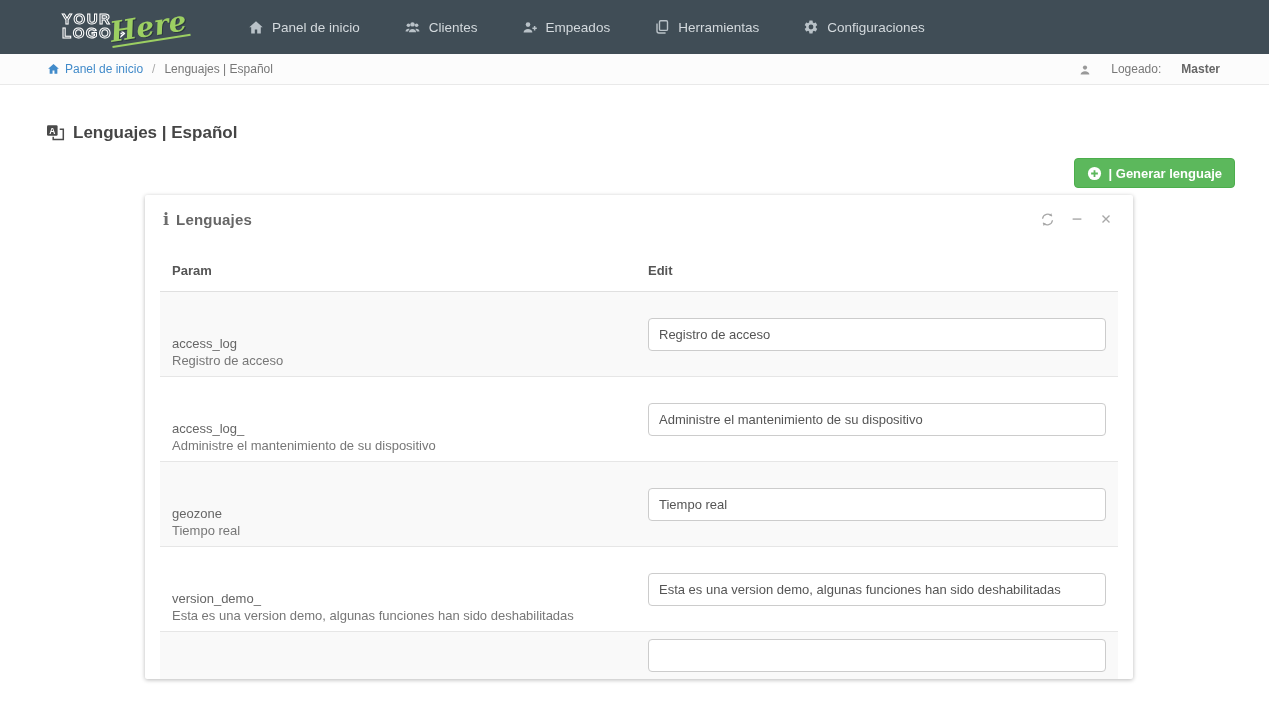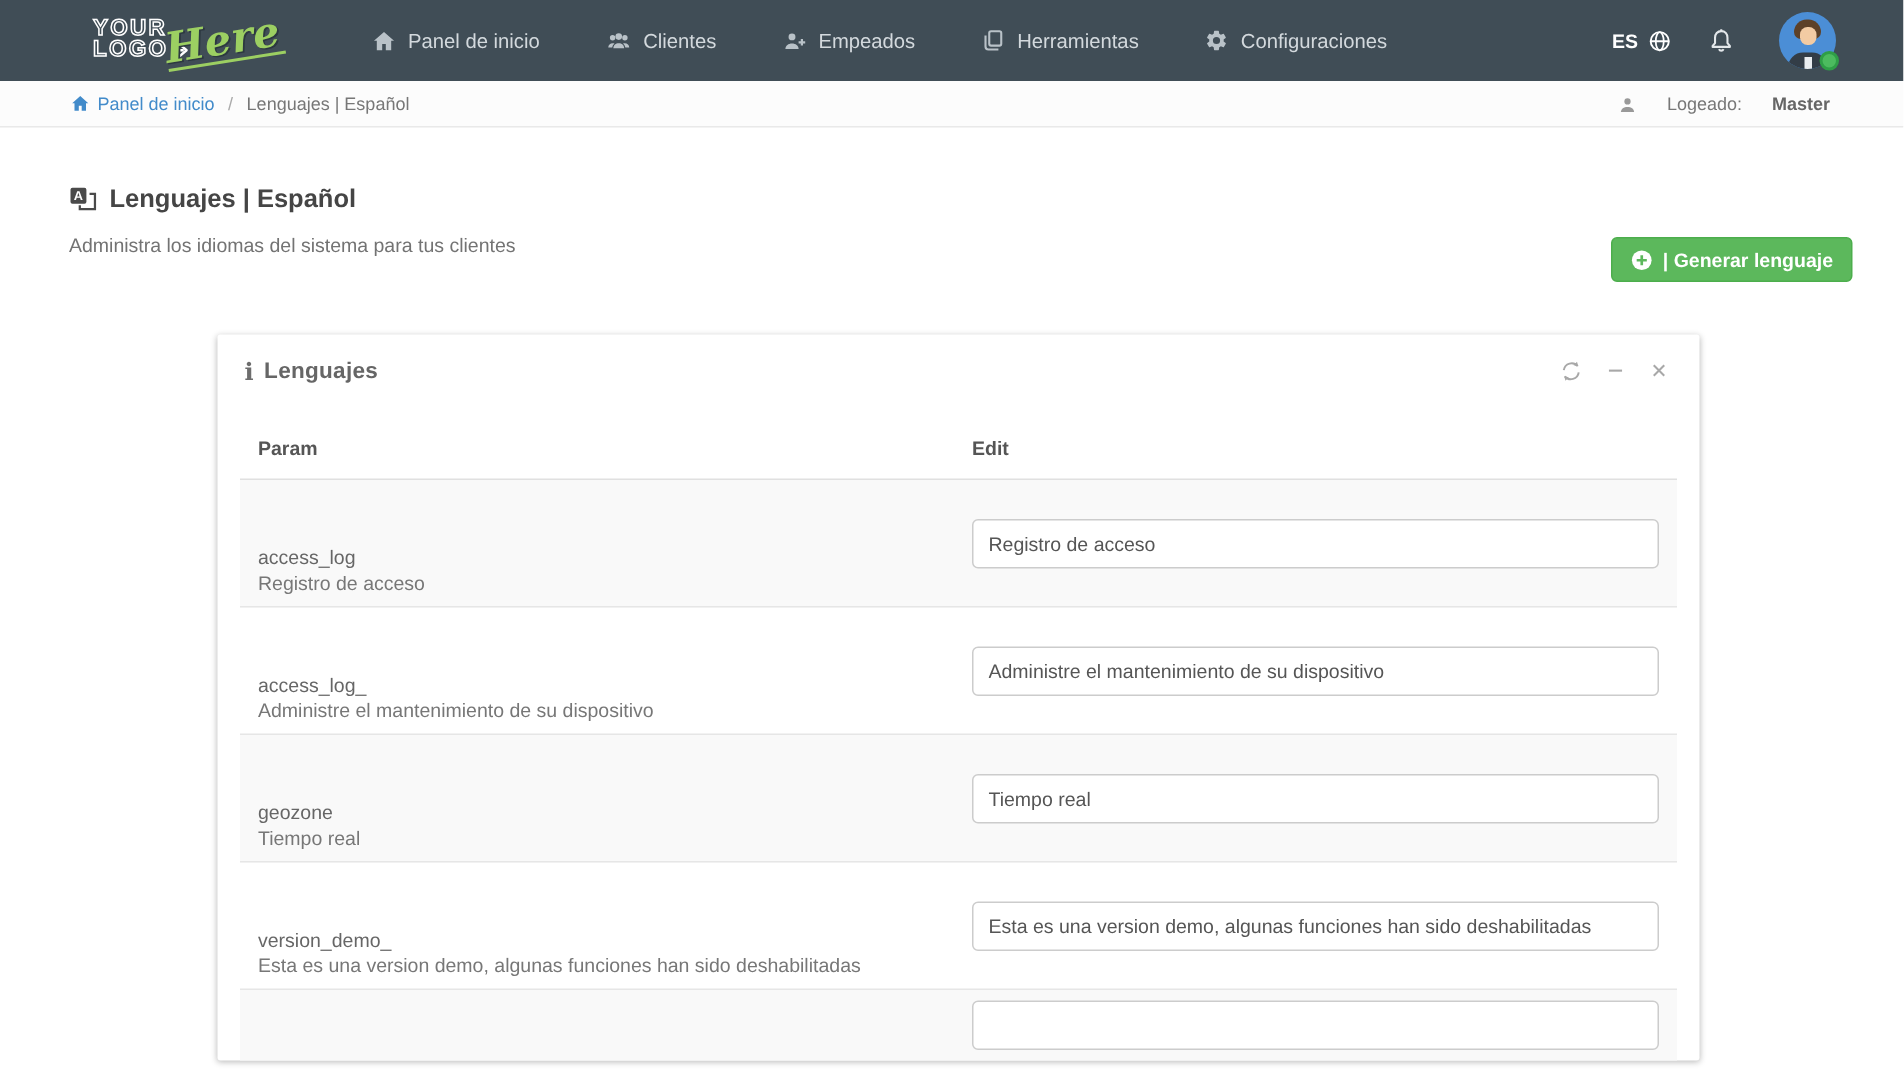--- a/index.html
+++ b/index.html
@@ -199,46 +199,20 @@
       <span>Herramientas</span>
     </div>
     <div class="nav-item">
       <svg width="16" height="16" viewBox="0 0 24 24" fill="#b9c2c8">
         <path d="M19.14 12.94c.04-.3.06-.61.06-.94s-.02-.64-.07-.94l2.03-1.58a.5.5 0 0 0 .12-.64l-1.92-3.32a.5.5 0 0 0-.61-.22l-2.39.96a7.03 7.03 0 0 0-1.62-.94l-.36-2.54a.5.5 0 0 0-.5-.42h-3.84a.5.5 0 0 0-.5.42l-.36 2.54c-.59.24-1.13.56-1.62.94l-2.39-.96a.5.5 0 0 0-.61.22L2.64 8.84a.5.5 0 0 0 .12.64l2.03 1.58c-.05.3-.07.63-.07.94s.02.64.07.94l-2.03 1.58a.5.5 0 0 0-.12.64l1.92 3.32c.14.24.42.34.61.22l2.39-.96c.49.38 1.03.7 1.62.94l.36 2.54c.05.24.25.42.5.42h3.84c.25 0 .46-.18.5-.42l.36-2.54c.59-.24 1.13-.56 1.62-.94l2.39.96c.23.09.47 0 .61-.22l1.92-3.32a.5.5 0 0 0-.12-.64l-2.01-1.58zM12 15.6A3.6 3.6 0 1 1 12 8.4a3.6 3.6 0 0 1 0 7.2z"></path>
       </svg>
       <span>Configuraciones</span>
     </div>
   </nav>
 
-  <div class="nav-right">
-    <div class="lang-switch">
-      <span>ES</span>
-      <svg width="17" height="17" viewBox="0 0 16 16">
-        <circle cx="8" cy="8" r="5.7" fill="none" stroke="#fff" stroke-width="1.2"></circle>
-        <ellipse cx="8" cy="8" rx="2.5" ry="5.7" fill="none" stroke="#fff" stroke-width="1.1"></ellipse>
-        <path d="M2.3 8h11.4" stroke="#fff" stroke-width="1.1"></path>
-      </svg>
-    </div>
-    <div class="bell-wrap">
-      <svg width="17" height="18" viewBox="0 0 16 16">
-        <path d="M8 2.1c-2.4 0-3.9 1.8-3.9 4.2v3.3L2.6 11.4v.6h10.8v-.6l-1.5-1.8V6.3c0-2.4-1.5-4.2-3.9-4.2z" fill="none" stroke="#e3e7ea" stroke-width="1.3" stroke-linejoin="round"></path>
-        <path d="M6.6 13.4a1.5 1.5 0 0 0 2.8 0" fill="none" stroke="#e3e7ea" stroke-width="1.3"></path>
-        <path d="M8 1v1.1" stroke="#e3e7ea" stroke-width="1.3"></path>
-      </svg>
-    </div>
-    <div class="avatar">
-      <div class="avatar-img">
-        <div class="avatar-hair"></div>
-        <div class="avatar-face"></div>
-        <div class="avatar-body"></div>
-        <div class="avatar-shirt"></div>
-      </div>
-      <div class="status-dot"></div>
-    </div>
-  </div>
 </header>
 
 <div class="breadcrumb-bar">
   <div class="crumb-home">
     <svg width="13" height="12" viewBox="0 0 16 15" fill="#428bca">
       <path d="M8 1.3 1.3 7.2h1.9v6.3h3.6V9.4h2.4v4.1h3.6V7.2h1.9z"></path>
     </svg>
     <span>Panel de inicio</span>
   </div>
   <span class="crumb-sep">/</span>
@@ -256,21 +230,20 @@
 
 <section class="page-header">
   <h1 class="page-title">
     <svg width="19" height="18" viewBox="0 0 19 18">
       <rect x="1" y="1.2" width="10.6" height="10.6" rx="1.3" fill="#4a4a4a"></rect>
       <text x="6.3" y="9.6" font-size="8.5" font-weight="bold" fill="#fff" text-anchor="middle" font-family="sans-serif">A</text>
       <path d="M13.7 5.2h3.6v10.2H7.2v-2.6" fill="none" stroke="#4a4a4a" stroke-width="1.5"></path>
     </svg>
     <span>Lenguajes | Español</span>
   </h1>
-  <p class="page-subtitle">Administra los idiomas del sistema para tus clientes</p>
 
   <button class="generate-btn">
     <svg width="15" height="15" viewBox="0 0 16 16">
       <circle cx="8" cy="8" r="7" fill="#fff"></circle>
       <path d="M8 4.4v7.2M4.4 8h7.2" stroke="#5cb85c" stroke-width="1.9"></path>
     </svg>
     <span>| Generar lenguaje</span>
   </button>
 </section>
 

